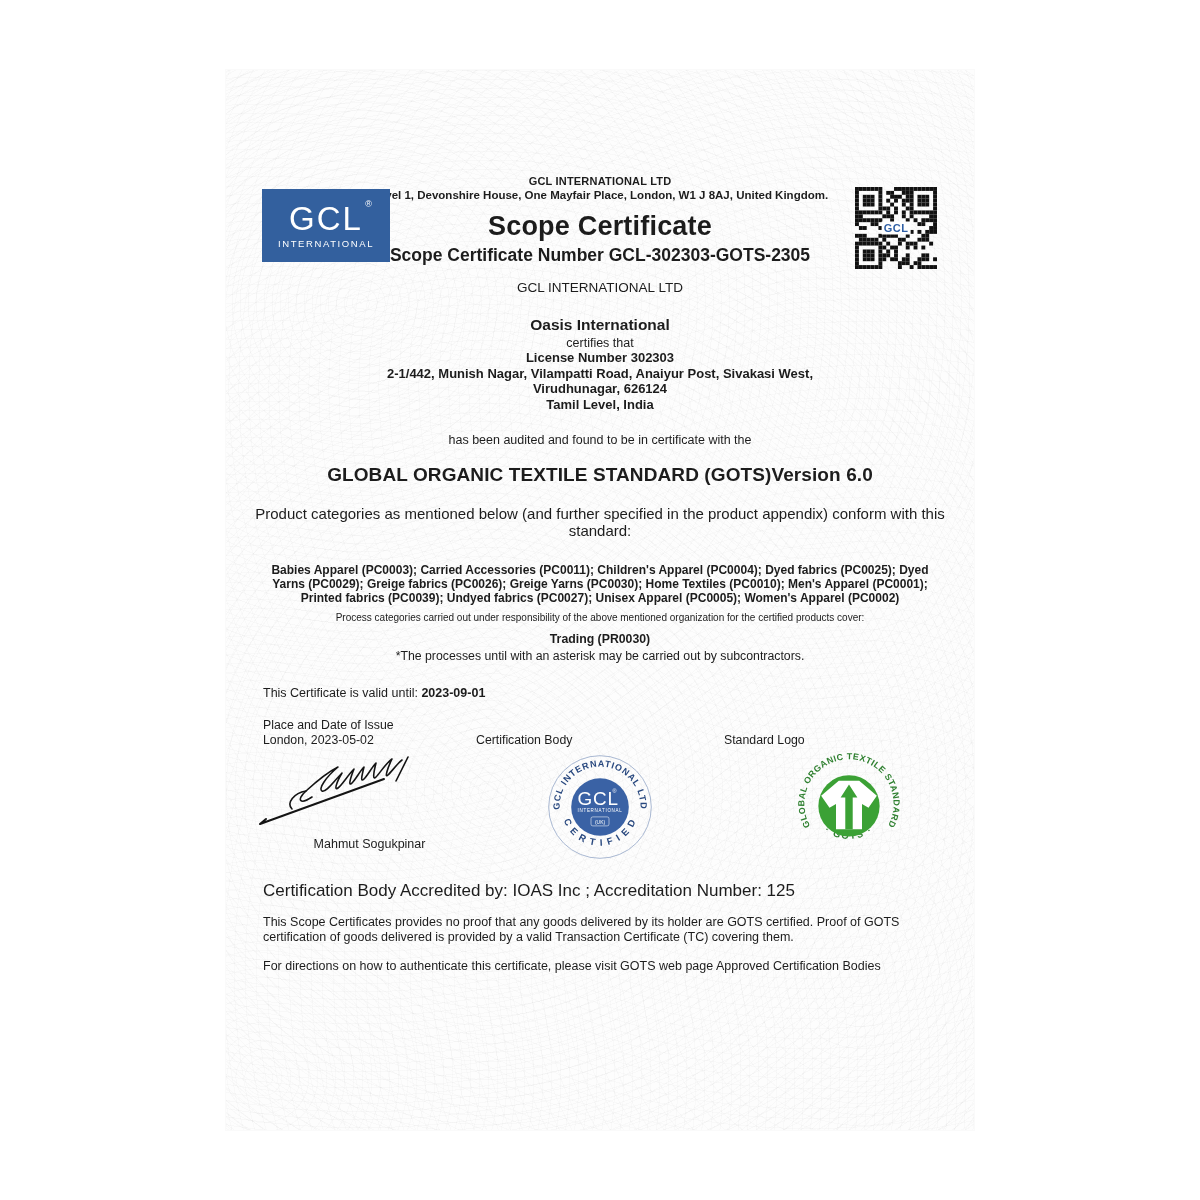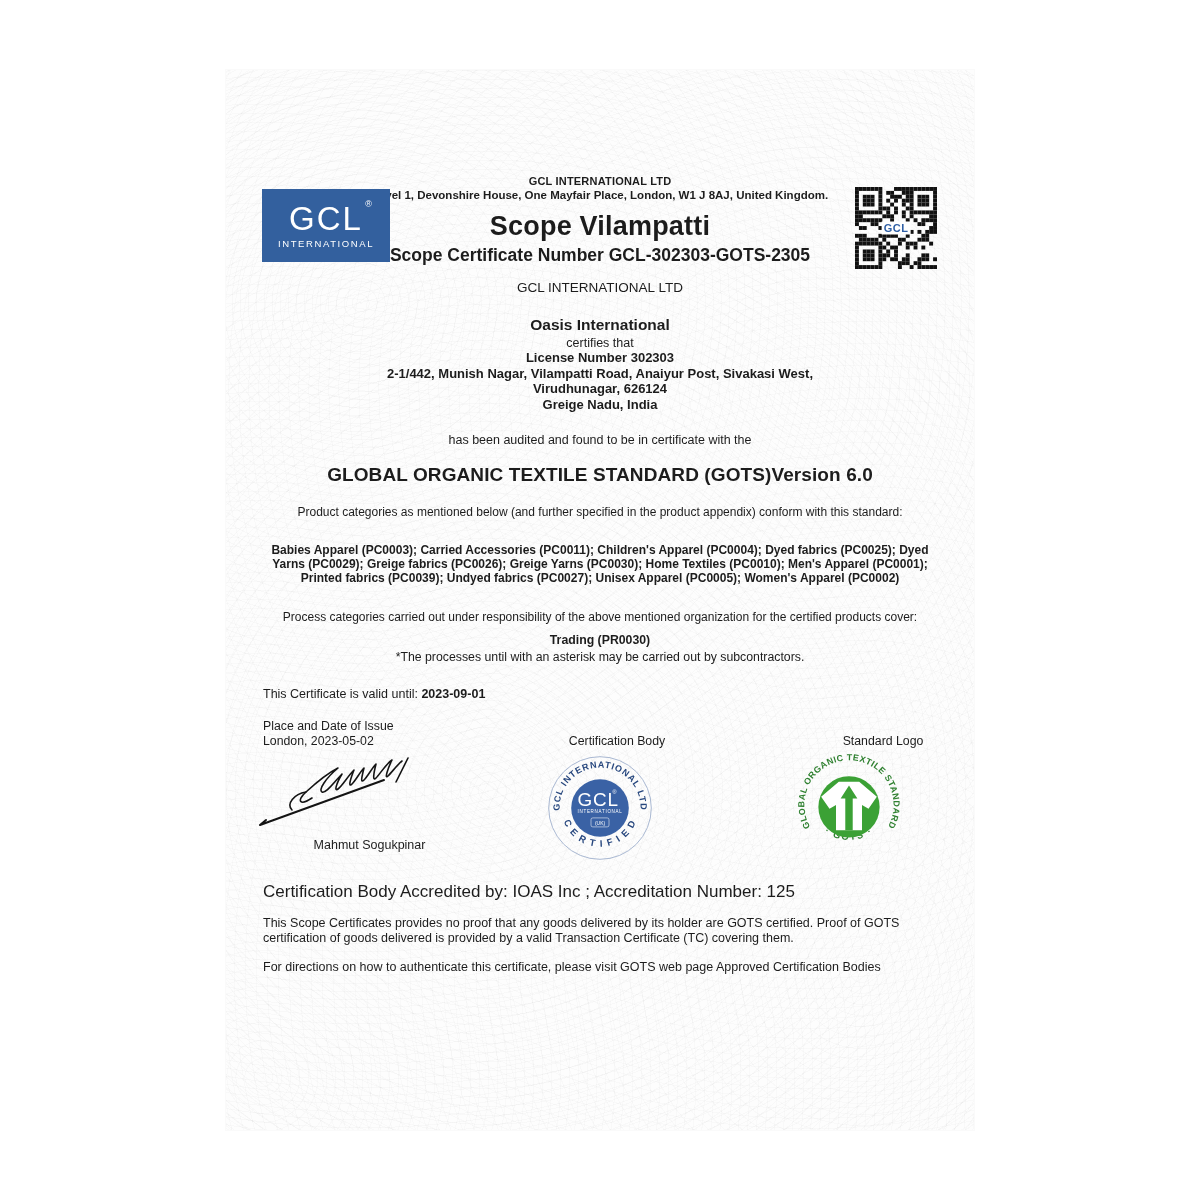--- a/index.html
+++ b/index.html
@@ -51,31 +51,31 @@
   .hdr-org{margin-top:105px;font-size:11px;font-weight:bold;letter-spacing:.2px;}
   .hdr-addr{font-size:11.5px;font-weight:bold;margin-top:2px;}
   .title{font-size:27px;font-weight:bold;margin-top:10px;letter-spacing:.2px;}
   .subtitle{font-size:17.5px;font-weight:bold;margin-top:3px;}
   .certifier{font-size:13.5px;margin-top:14px;}
   .certifies{font-size:12.5px;margin-top:2px;}
   .holder-name{font-size:15.5px;font-weight:bold;margin-top:21px;}
   .holder-line{font-size:13px;font-weight:bold;line-height:15.5px;}
   .audited{font-size:12.5px;margin-top:21px;}
   .standard{font-size:19px;font-weight:bold;margin-top:17px;letter-spacing:.1px;}
-  .prod-intro{font-size:12px;margin-top:19px;}
+  .prod-intro{font-size:15px;margin-top:19px;}
   .prod-list{font-size:12px;font-weight:bold;margin:24px auto 0;width:672px;line-height:14px;}
-  .proc-intro{font-size:12px;margin-top:25px;}
+  .proc-intro{font-size:10px;margin-top:7px;}
   .proc-val{font-size:12.3px;font-weight:bold;margin-top:9px;}
   .proc-note{font-size:12.3px;margin-top:3px;}
   .valid{font-size:12.5px;margin:23px 36px 0 37px;text-align:left;}
   .valid b{font-weight:bold;}
 
-  .cols{display:grid;grid-template-columns:250px 248px 250px;margin:18px 0 0 0;gap:17px;}
+  .cols{display:grid;grid-template-columns:250px 248px 250px;margin:18px 0 0 0;}
   .col-left{padding-left:37px;text-align:left;}
-  .col-c{text-align:center;}
+  .col-c{}
   .lbl{font-size:12.3px;line-height:14.5px;}
   .lbl-bottom{display:flex;flex-direction:column;justify-content:flex-end;height:29px;}
 
   .artifacts{display:grid;grid-template-columns:250px 248px 250px;margin-top:6px;align-items:start;}
   .sig-wrap{padding-left:30px;text-align:center;}
   .sig-wrap svg{display:block;}
   .signer{font-size:12.5px;margin-top:4px;padding-left:7px;}
   .seal-wrap,.gots-wrap{display:flex;justify-content:center;}
 
   .accredited{font-size:17px;margin:20px 36px 0 37px;text-align:left;}
@@ -334,31 +334,31 @@
           <rect x="72" y="80" width="4" height="4" fill="#111"></rect>
           <rect x="76" y="80" width="4" height="4" fill="#111"></rect>
           <rect x="80" y="80" width="4" height="4" fill="#111"></rect>
         </svg>
       <div class="qr-label">GCL</div>
     </div>
 
     <div class="center hdr-org">GCL INTERNATIONAL LTD</div>
     <div class="center hdr-addr">Level 1, Devonshire House, One Mayfair Place, London, W1 J 8AJ, United Kingdom.</div>
 
-    <div class="center title">Scope Vilampatti</div>
+    <div class="center title">Scope Certificate</div>
     <div class="center subtitle">Scope Certificate Number GCL-302303-GOTS-2305</div>
 
     <div class="center certifier">GCL INTERNATIONAL LTD</div>
     <div class="center holder-name">Oasis International</div>
 
     <div class="center certifies">certifies that</div>
     <div class="center holder-line">License Number 302303</div>
     <div class="center holder-line">2-1/442, Munish Nagar, Vilampatti Road, Anaiyur Post, Sivakasi West,</div>
     <div class="center holder-line">Virudhunagar, 626124</div>
-    <div class="center holder-line">Greige Nadu, India</div>
+    <div class="center holder-line">Tamil Level, India</div>
 
     <div class="center audited">has been audited and found to be in certificate with the</div>
 
     <div class="center standard">GLOBAL ORGANIC TEXTILE STANDARD (GOTS)Version 6.0</div>
 
     <div class="center prod-intro">Product categories as mentioned below (and further specified in the product appendix) conform with this standard:</div>
     <div class="center prod-list">Babies Apparel (PC0003); Carried Accessories (PC0011); Children's Apparel (PC0004); Dyed fabrics (PC0025); Dyed Yarns (PC0029); Greige fabrics (PC0026); Greige Yarns (PC0030); Home Textiles (PC0010); Men's Apparel (PC0001); Printed fabrics (PC0039); Undyed fabrics (PC0027); Unisex Apparel (PC0005); Women's Apparel (PC0002)</div>
 
     <div class="center proc-intro">Process categories carried out under responsibility of the above mentioned organization for the certified products cover:</div>
     <div class="center proc-val">Trading (PR0030)</div>

